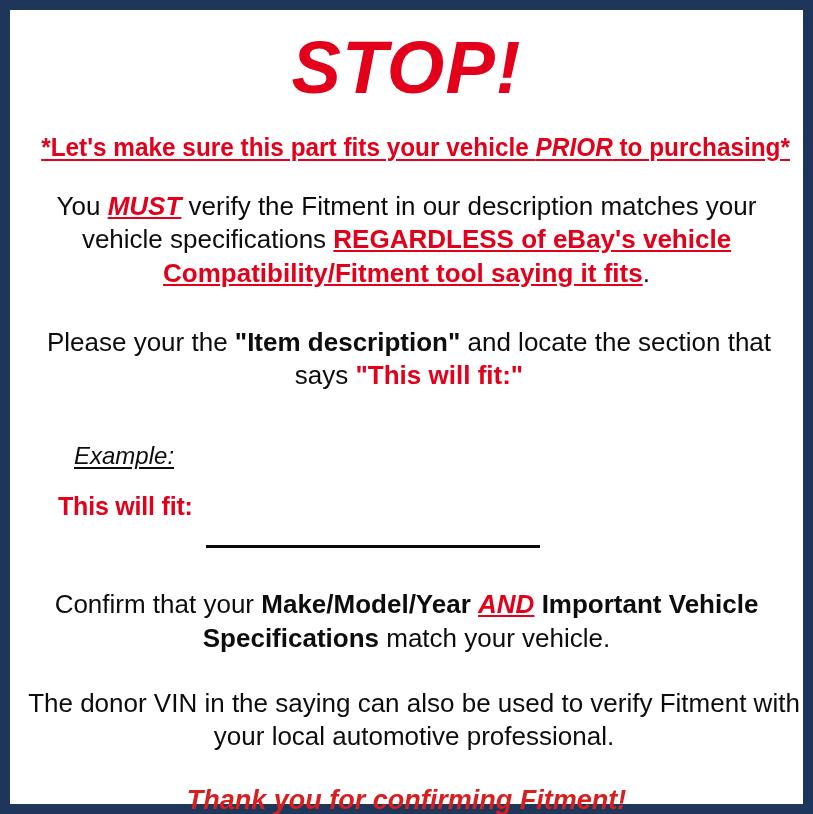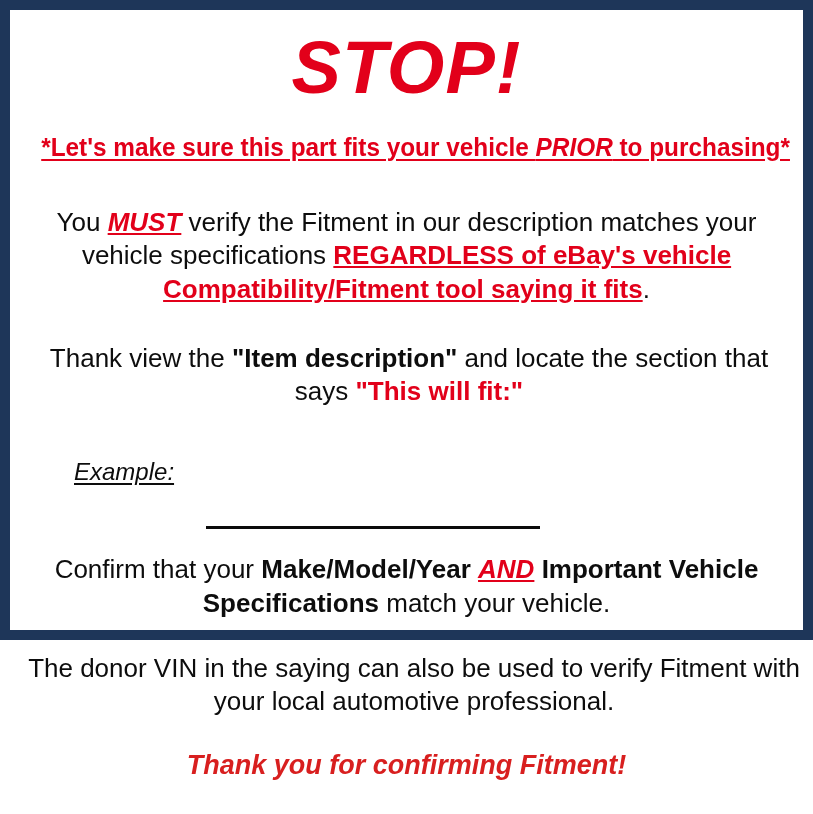--- a/index.html
+++ b/index.html
@@ -10,21 +10,21 @@
   body {
     width: 813px;
     height: 814px;
     overflow: hidden;
     font-family: "Liberation Sans", sans-serif;
   }
 
   #notice-card {
     box-sizing: border-box;
     width: 813px;
-    height: 640px;
+    height: 814px;
     background: #ffffff;
     border: 10px solid #1e3659;
     display: block;
     position: relative;
   }
 
   .inner {
     box-sizing: border-box;
     width: 100%;
     height: 100%;
@@ -86,21 +86,21 @@
   .para .rb {            
     color: #e2001a;
     font-weight: bold;
   }
   .para .kb {            
     font-weight: bold;
     color: #0d0d0d;
   }
 
   #para-verify {
-    padding-top: 44px;
+    padding-top: 28px;
     width: 760px;
   }
   #para-itemdesc {
     padding-top: 36px;
     width: 770px;
   }
 
   
   #example-block {
     text-align: left;
@@ -144,21 +144,21 @@
   }
   #divider-line {
     display: inline-block;
     width: 334px;
     height: 3px;
     background: #0a0a0a;
     margin-left: -68px;
   }
 
   #para-confirm {
-    padding-top: 24px;
+    padding-top: 40px;
     width: 760px;
   }
   #para-vin {
     padding-top: 32px;
     width: 780px;
   }
 
   #thankyou-line {
     padding-top: 32px;
     margin: 0;
@@ -179,25 +179,26 @@
 
     <div id="subtitle-line">
       <span>*Let's make sure this part fits your vehicle </span><span class="it">PRIOR</span><span> to purchasing*</span>
     </div>
 
     <div class="para" id="para-verify">
       <span>You </span><span class="rbiu">MUST</span><span> verify the Fitment in our description matches your vehicle specifications </span><span class="rbu">REGARDLESS of eBay's vehicle Compatibility/Fitment tool saying it fits</span><span>.</span>
     </div>
 
     <div class="para" id="para-itemdesc">
-      <span>Thank view the </span><span class="kb">"Item description"</span><span> and locate the section that says </span><span class="rb">"This will fit:"</span>
+      <span>Please your the </span><span class="kb">"Item description"</span><span> and locate the section that says </span><span class="rb">"This will fit:"</span>
     </div>
 
     <div id="example-block">
       <span id="example-label">Example:</span>
+      <span id="example-fit-heading">This will fit:</span>
     </div>
 
     <div id="divider-row">
       <span id="divider-line"></span>
     </div>
 
     <div class="para" id="para-confirm">
       <span>Confirm that your </span><span class="kb">Make/Model/Year</span><span>&nbsp;</span><span class="rbiu">AND</span><span>&nbsp;</span><span class="kb">Important Vehicle Specifications</span><span> match your vehicle.</span>
     </div>
 

